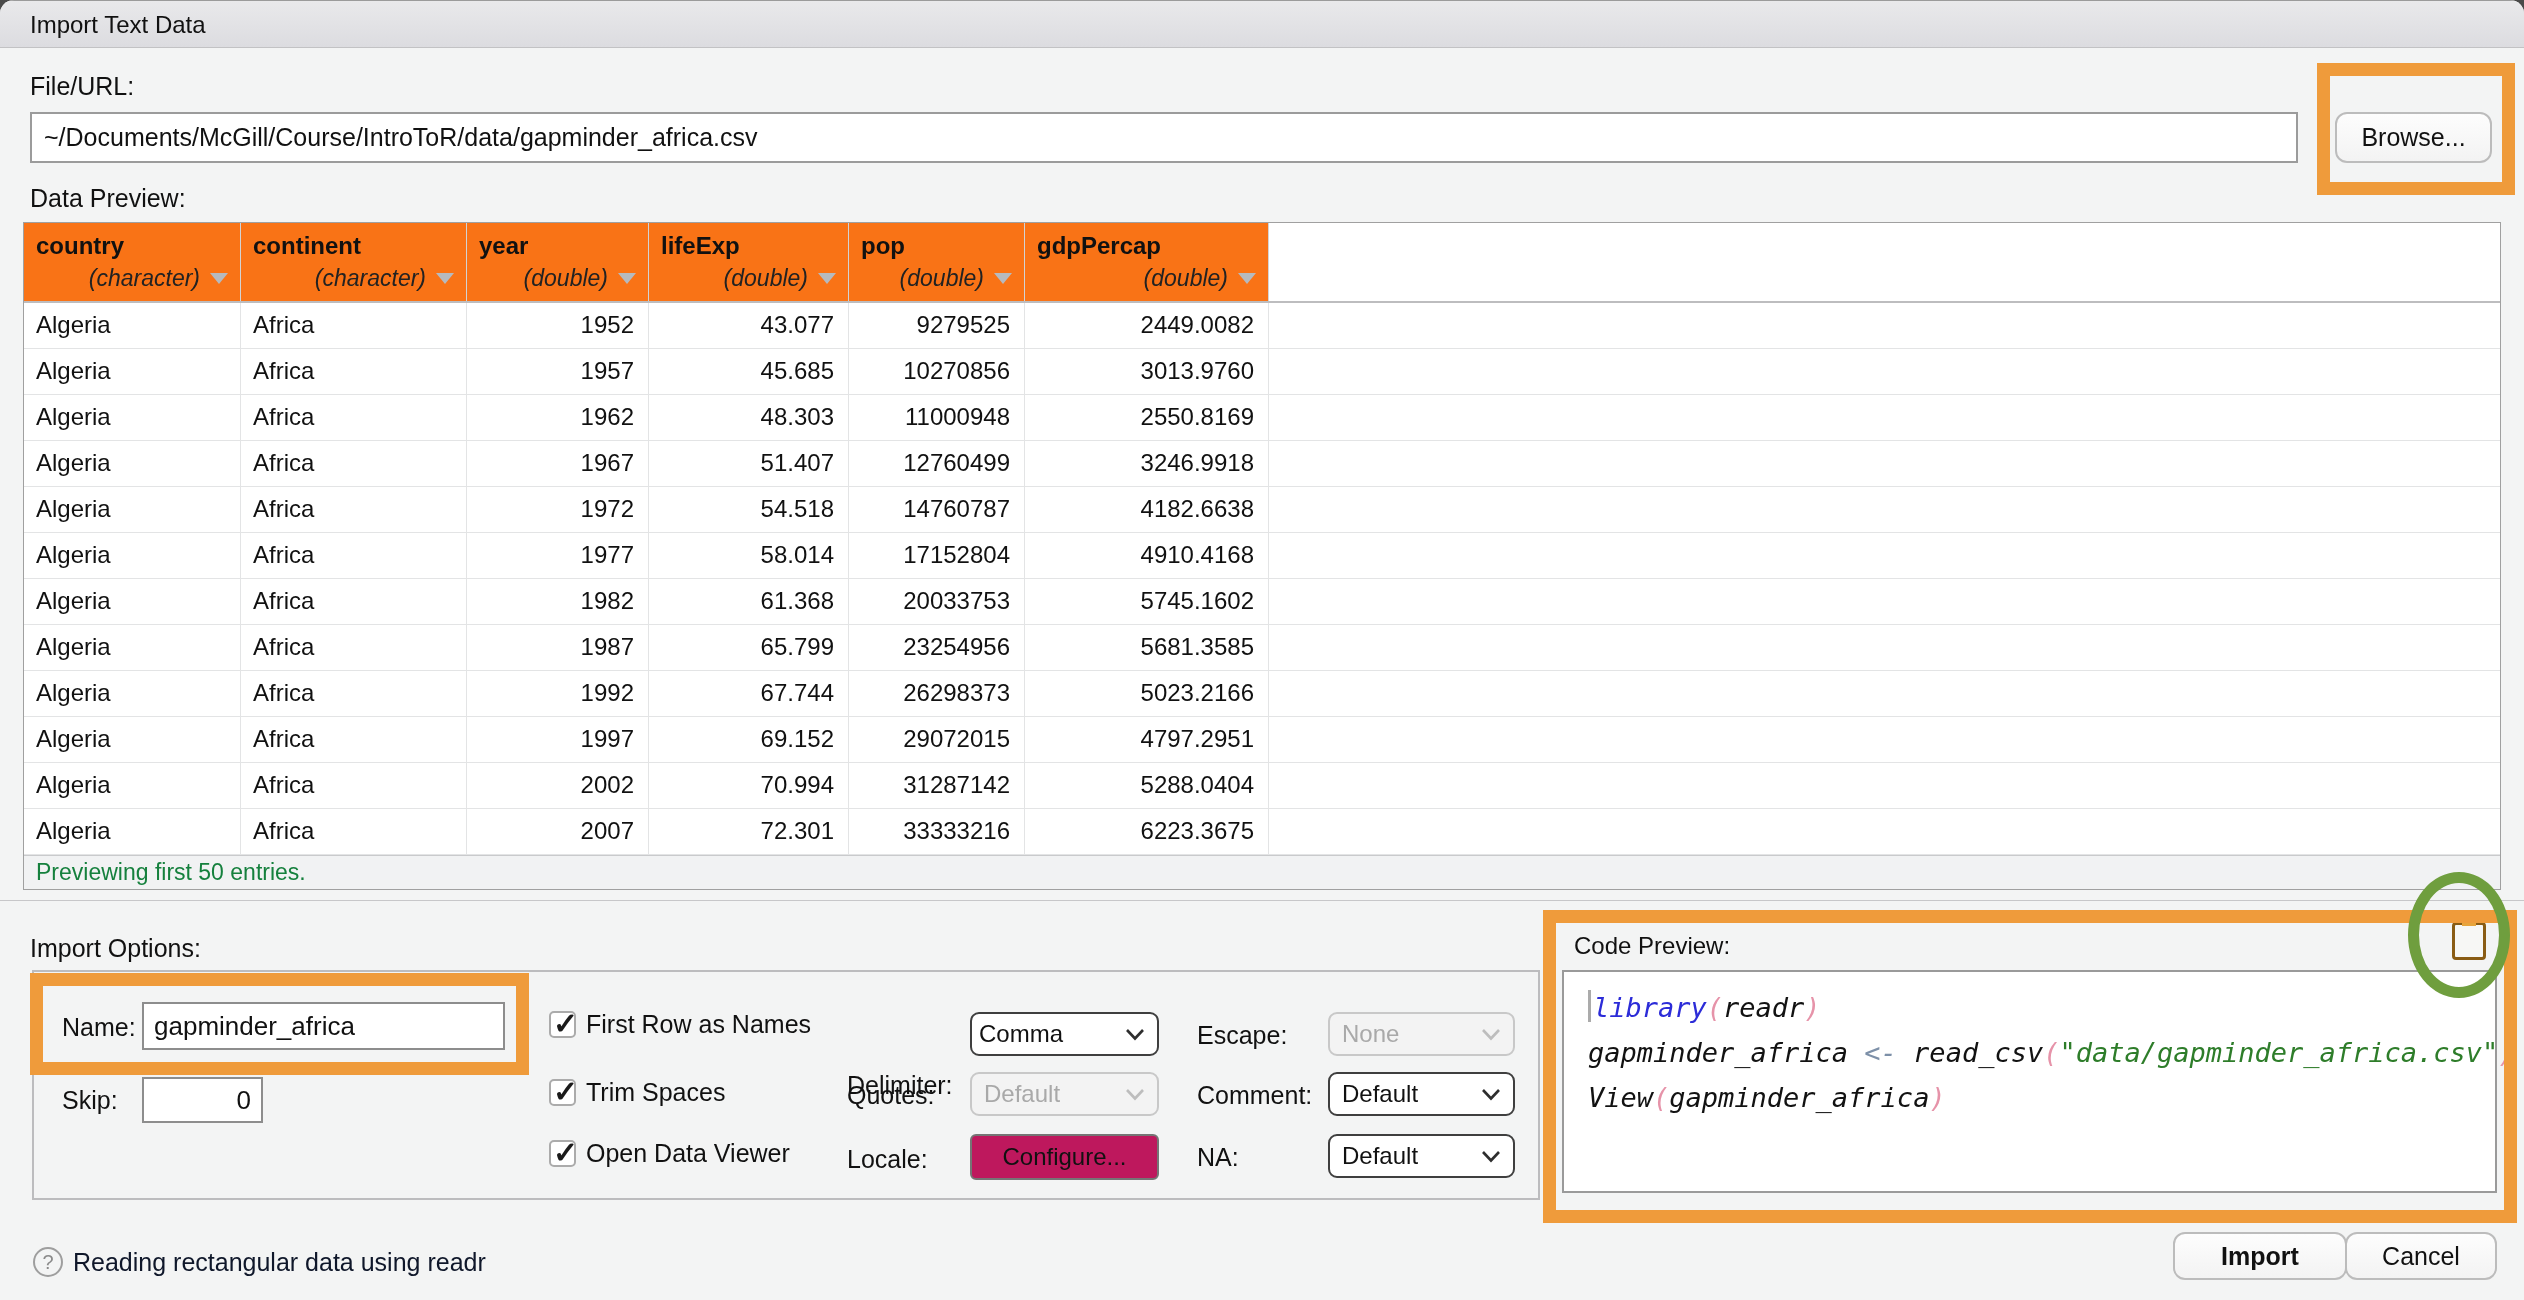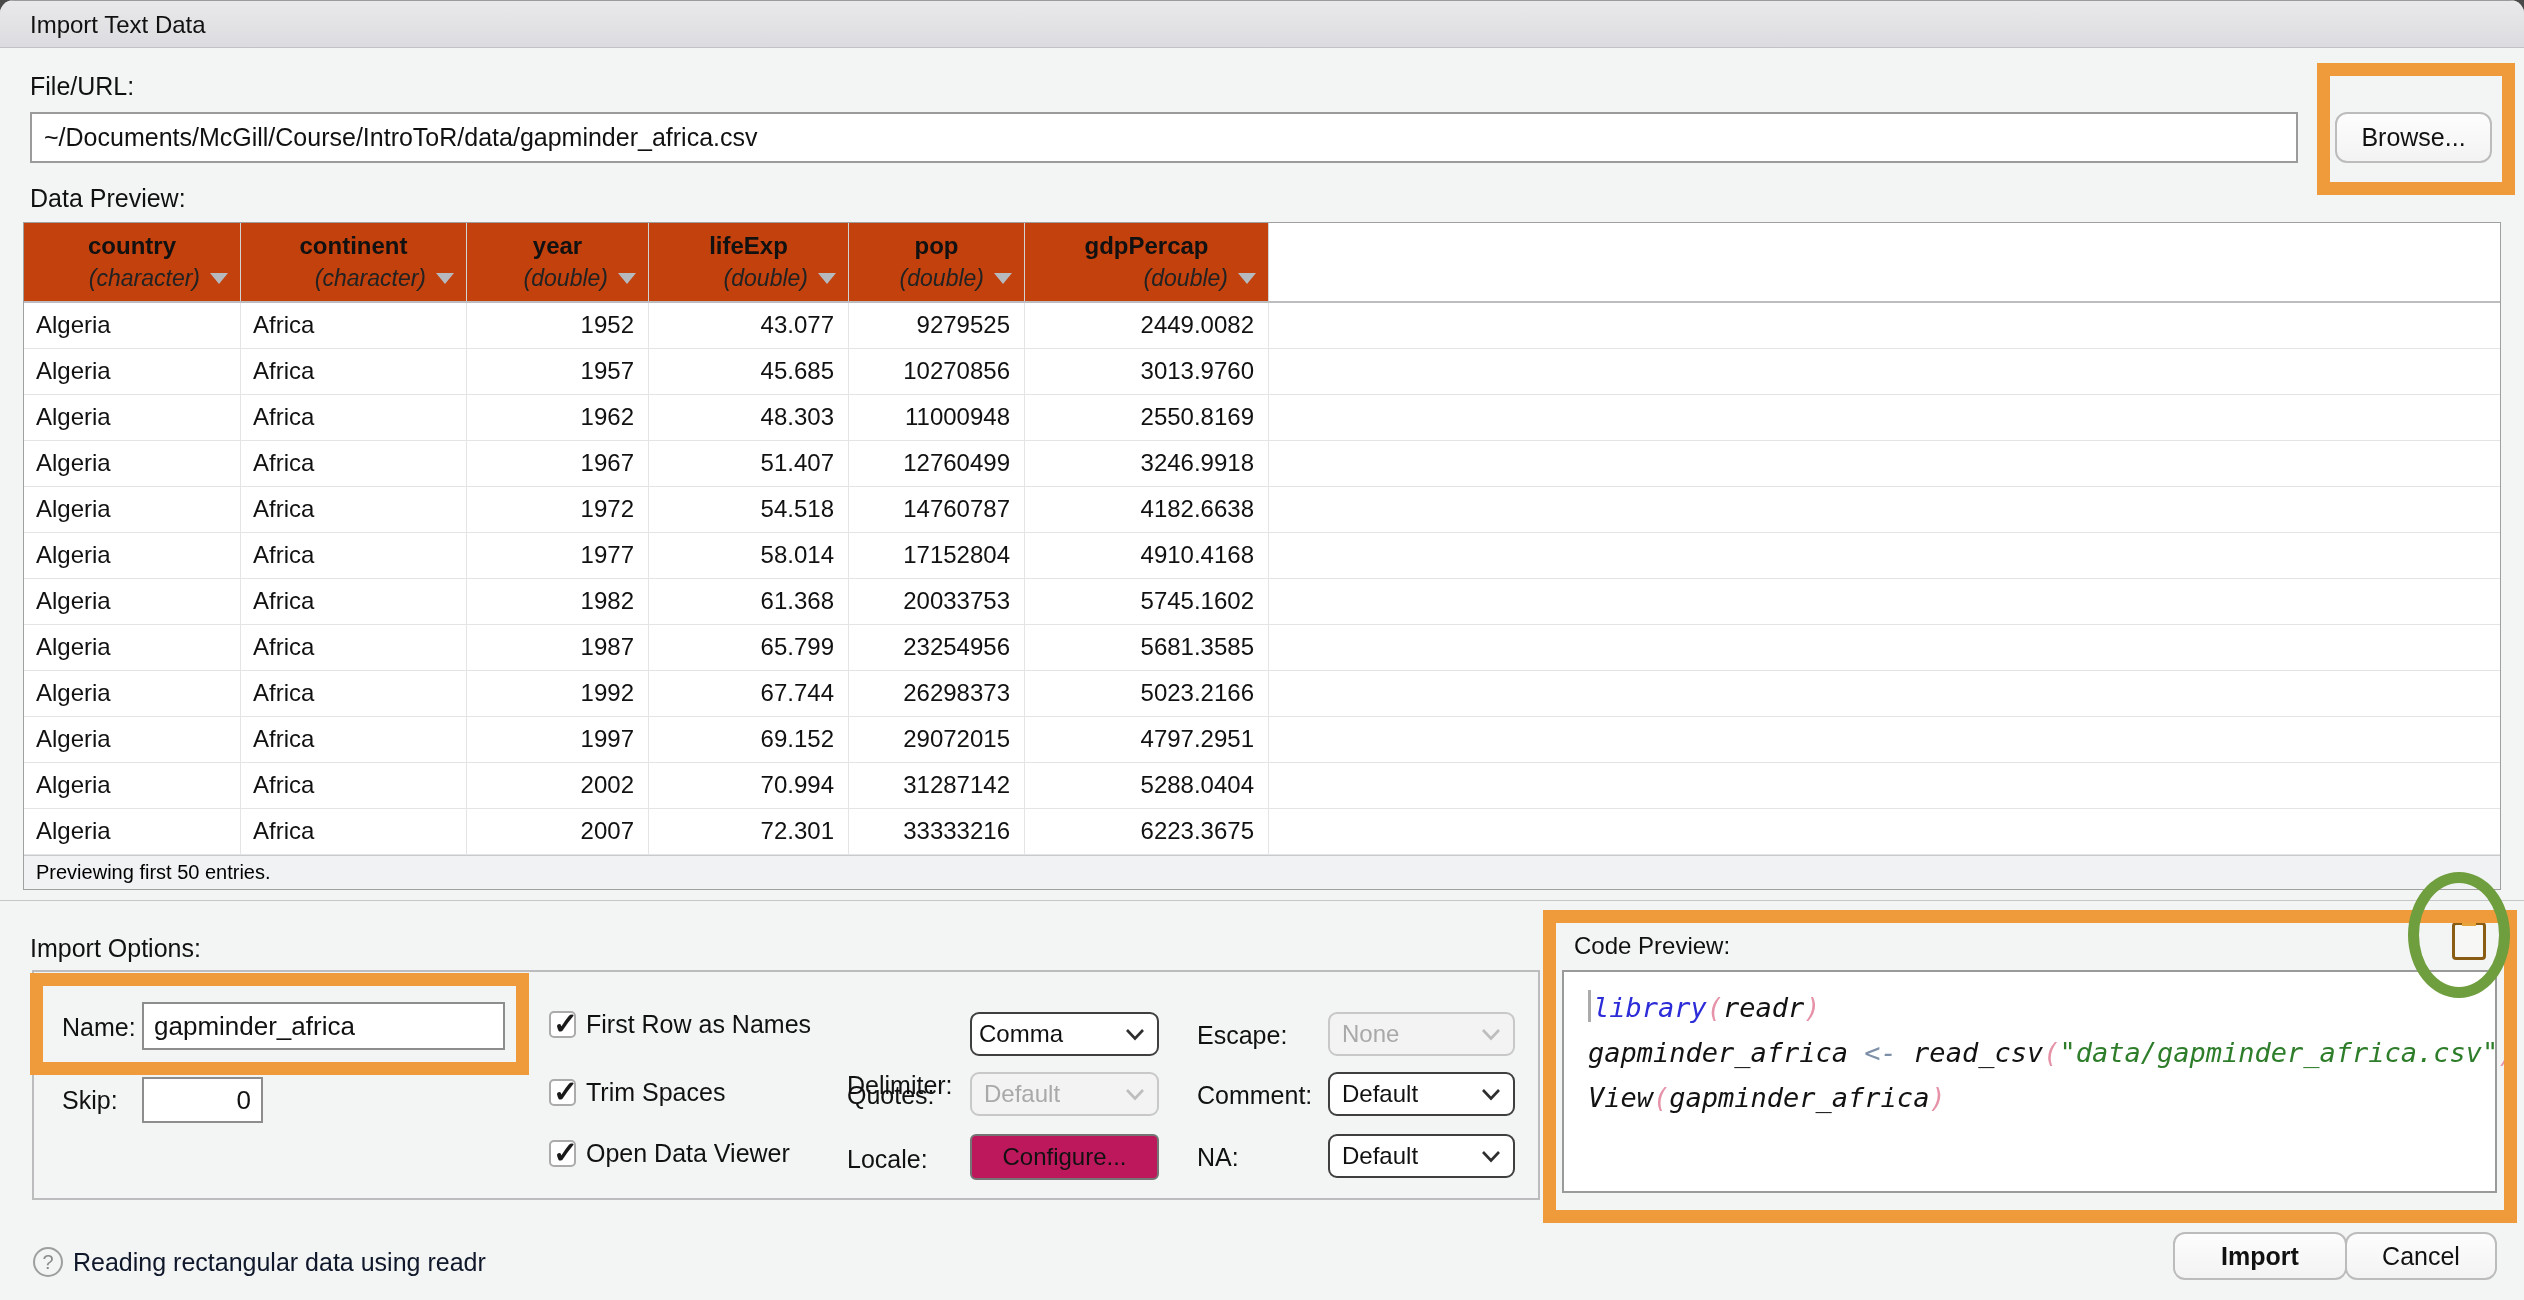--- a/index.html
+++ b/index.html
@@ -17,31 +17,31 @@
   .fileinput { position:absolute; left:30px; top:112px; width:2268px; height:51px; background:#fff;
     border:2px solid #9b9b9b; font-size:25px; color:#111; padding:0 12px; font-family:"Liberation Sans",sans-serif; }
 
   
   .btn { position:absolute; background:linear-gradient(#fdfdfd,#f3f3f3); border:2px solid #bcbcbc; border-radius:12px;
     font-size:25px; color:#111; display:flex; align-items:center; justify-content:center; font-family:"Liberation Sans",sans-serif; cursor:default; }
 
   
   .tablebox { position:absolute; left:23px; top:222px; width:2478px; height:668px; background:#fff; border:1px solid #a0a0a0; }
   .thead { display:flex; height:80px; border-bottom:2px solid #bdbdbf; }
-  .th { background:#c2410c; border-right:1px solid #d2d3d5; padding:8px 12px 6px 12px;text-align:center; }
+  .th { background:#f97316; border-right:1px solid #d2d3d5; padding:8px 12px 6px 12px; }
   .th .nm { font-weight:bold; font-size:24px; color:#111; line-height:30px; }
   .th .ty { display:flex; justify-content:flex-end; align-items:center; gap:10px; margin-top:4px; }
   .th .ty i { font-style:italic; font-size:23px; color:#222; }
   .tri { width:0; height:0; border-left:9px solid transparent; border-right:9px solid transparent; border-top:11px solid #b6babf; }
   .trow { display:flex; height:46px; border-bottom:1px solid #e3e4e5; }
   .td { border-right:1px solid #e3e4e5; font-size:24px; color:#111; line-height:44px; overflow:hidden; white-space:nowrap; }
   .td.l { text-align:left; padding-left:12px; }
   .td.r { text-align:right; padding-right:14px; }
   .tfoot { position:absolute; left:0; bottom:0; width:100%; height:34px; background:#f1f2f3; border-top:1px solid #c9cacc;
-    font-size:20px; color:#000000; line-height:33px; padding-left:12px; }
+    font-size:23px; color:#15803d; line-height:33px; padding-left:12px; }
 
   
   .hsep { position:absolute; left:0; top:900px; width:2524px; height:1px; background:#c7c7c9; }
 
   
   .optbox { position:absolute; left:32px; top:970px; width:1508px; height:230px; border:2px solid #bcbcbe; }
   .field-lbl { position:absolute; font-size:25px; color:#111; }
   .txt { position:absolute; background:#fff; border:2px solid #8d8d8d; font-size:26px; color:#111; padding:0 10px; font-family:"Liberation Sans",sans-serif; }
 
   .chk { position:absolute; width:27px; height:27px; background:#fff; border:2px solid #ababab; border-radius:5px; }

